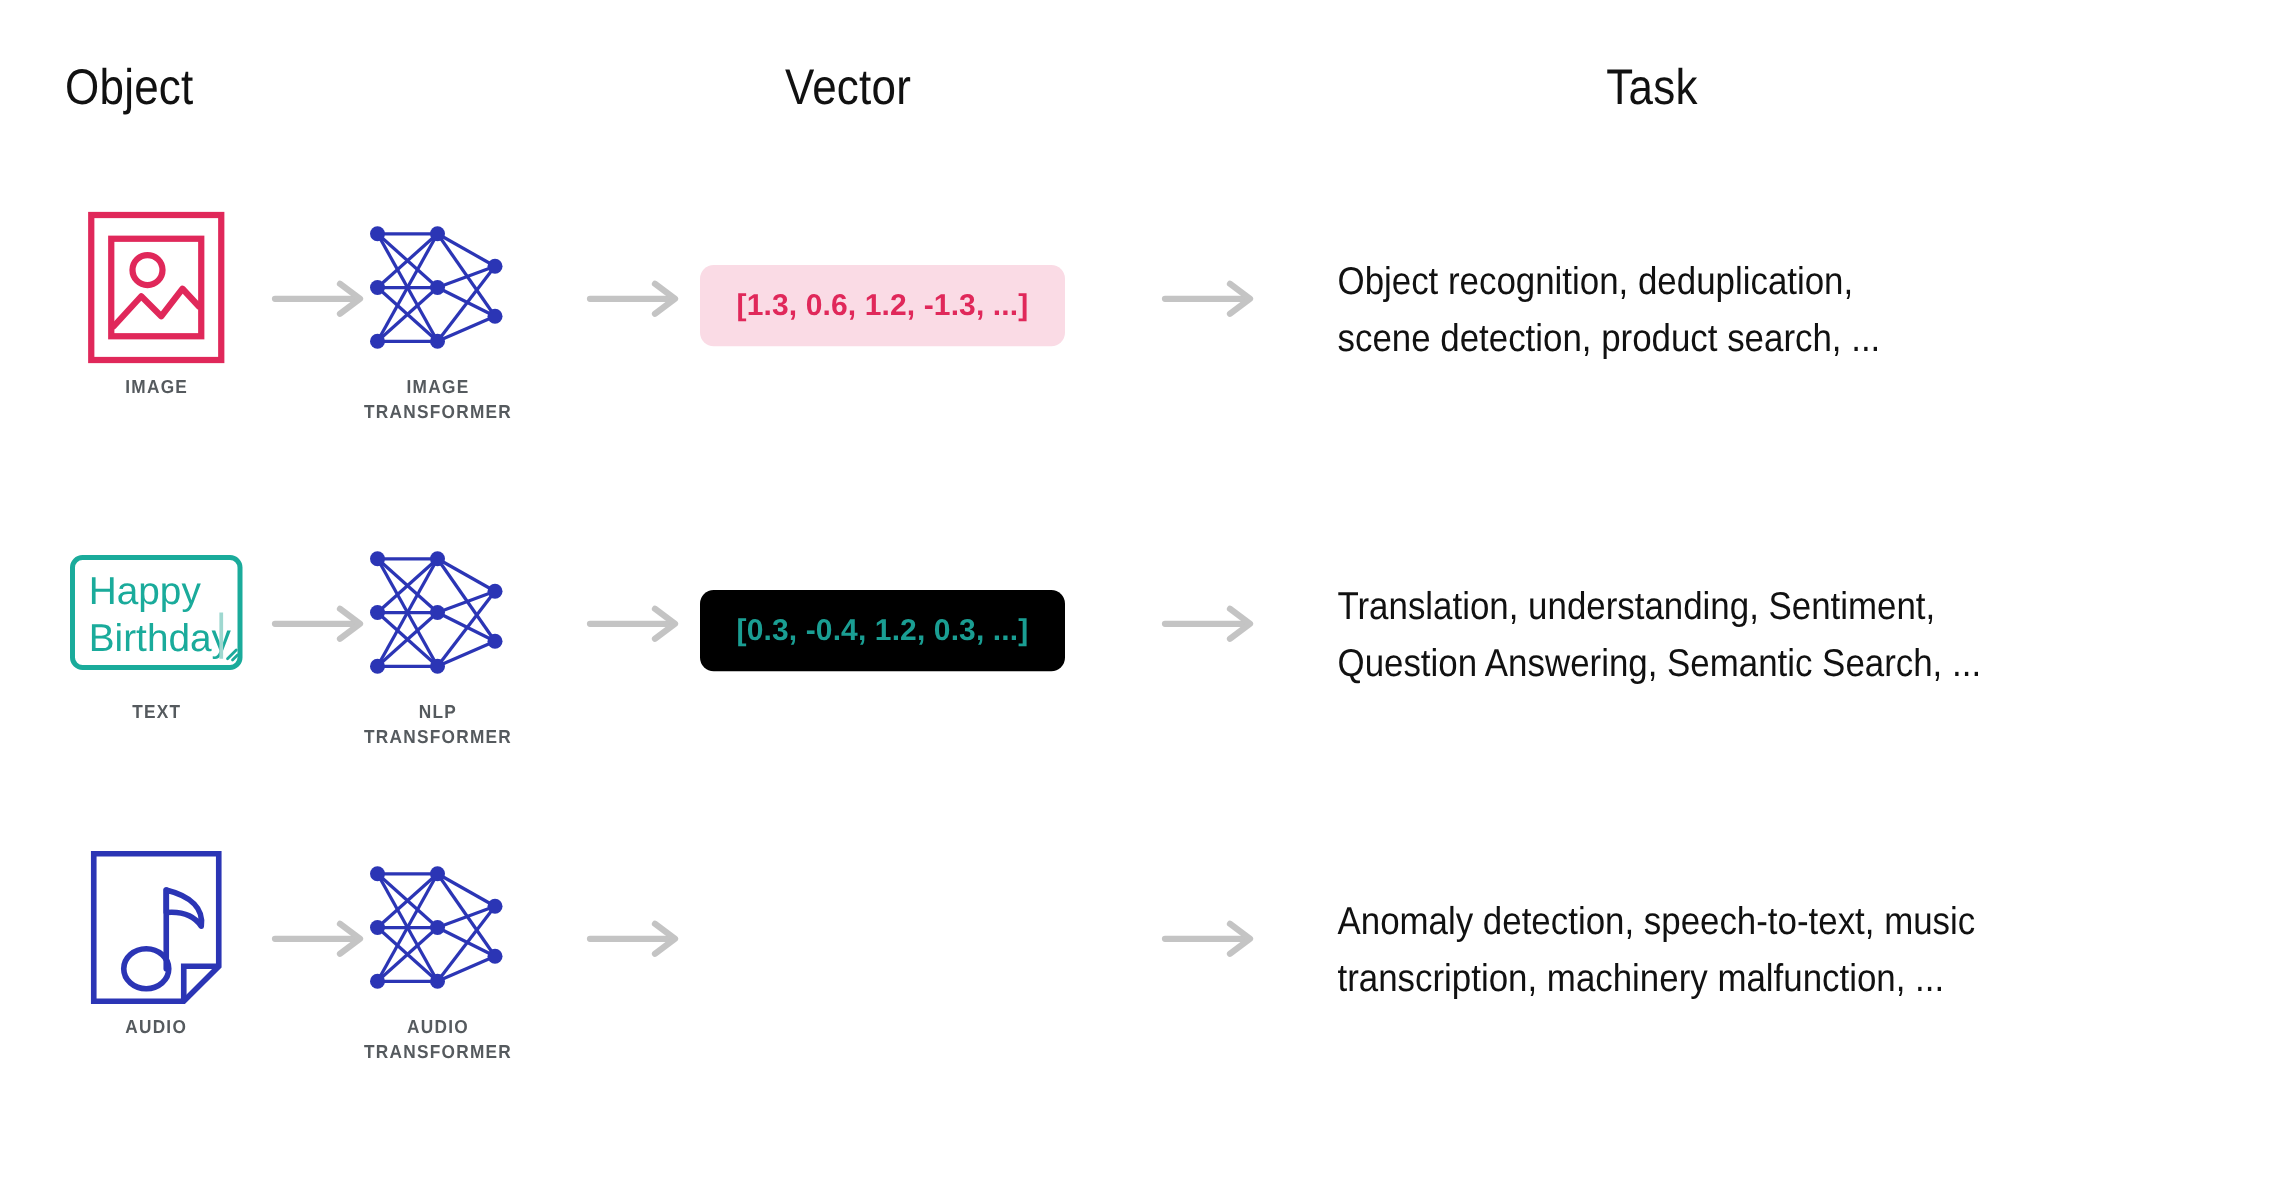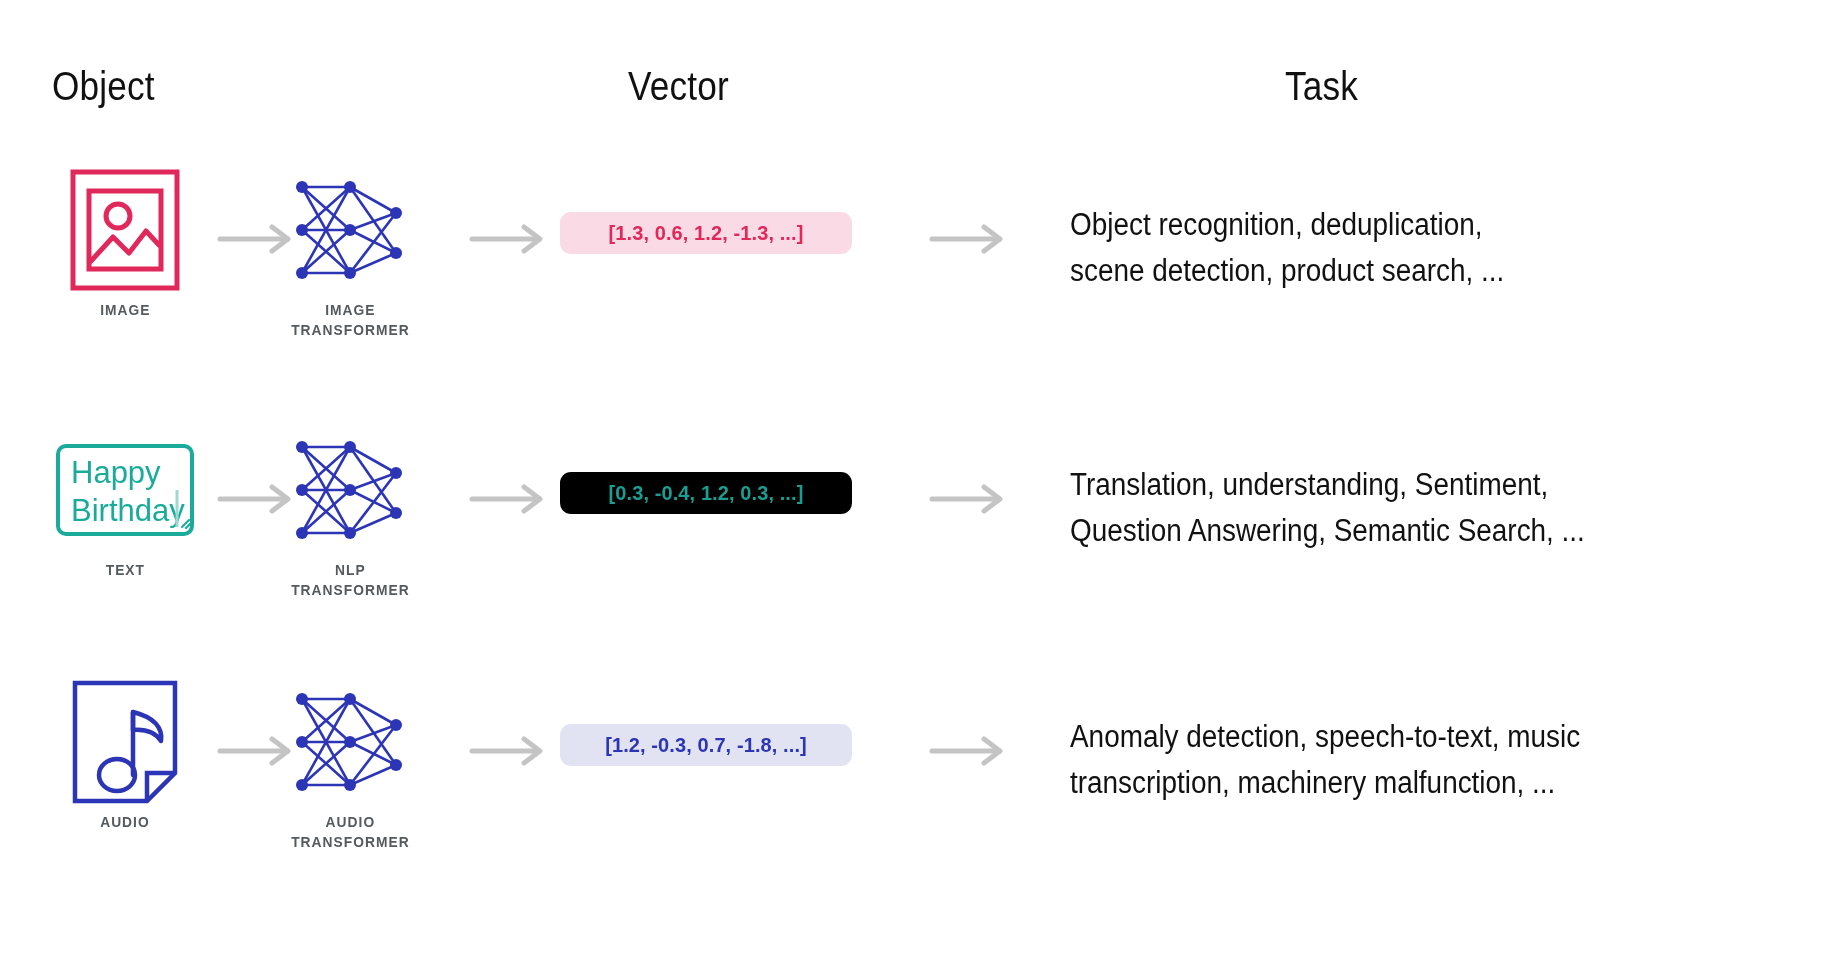--- a/index.html
+++ b/index.html
@@ -12,21 +12,21 @@
     height: 958px;
     font-family: "Liberation Sans", sans-serif;
     color: #1a1a1a;
     overflow: hidden;
     position: relative;
   }
 
   
   .headers {
     position: absolute;
-    top: 16px;
+    top: 0;
     left: 0;
     width: 1828px;
     height: 130px;
   }
   .col-header {
     position: absolute;
     font-family: "Liberation Sans", sans-serif;
     font-size: 40px;
     font-weight: 400;
     color: #111111;
@@ -96,29 +96,29 @@
     align-items: center;
     justify-content: center;
   }
 
   
   .vec-badge {
     position: absolute;
     left: 560px;
     top: 52px;
     min-width: 292px;
-    height: 42px;
+    height: 65px;
     border-radius: 11px;
     display: flex;
     align-items: center;
     justify-content: center;
     padding: 0 22px;
     box-sizing: border-box;
     font-family: "Liberation Sans", sans-serif;
-    font-size: 20px;
+    font-size: 24px;
     font-weight: 700;
     letter-spacing: 0.1px;
     white-space: nowrap;
   }
 
   
   .task-text {
     position: absolute;
     left: 1070px;
     top: 42px;
@@ -372,21 +372,20 @@
 TRANSFORMER</div>
   </div>
 
   <div class="arrow arrow-2">
     <svg width="78" height="32" viewBox="0 0 78 32">
       <line x1="2" y1="16" x2="66" y2="16" stroke="#c4c4c4" stroke-width="5" stroke-linecap="round"></line>
       <polyline points="54,4 70,16 54,28" fill="none" stroke="#c4c4c4" stroke-width="5" stroke-linecap="round" stroke-linejoin="round"></polyline>
     </svg>
   </div>
 
-  <div class="vec-badge" style="background:#e1e3f3;color:#2b35b5;">[1.2, -0.3, 0.7, -1.8, ...]</div>
 
   <div class="arrow arrow-3">
     <svg width="78" height="32" viewBox="0 0 78 32">
       <line x1="2" y1="16" x2="66" y2="16" stroke="#c4c4c4" stroke-width="5" stroke-linecap="round"></line>
       <polyline points="54,4 70,16 54,28" fill="none" stroke="#c4c4c4" stroke-width="5" stroke-linecap="round" stroke-linejoin="round"></polyline>
     </svg>
   </div>
 
   <div class="task-text">Anomaly detection, speech-to-text, music
 transcription, machinery malfunction, ...</div>

